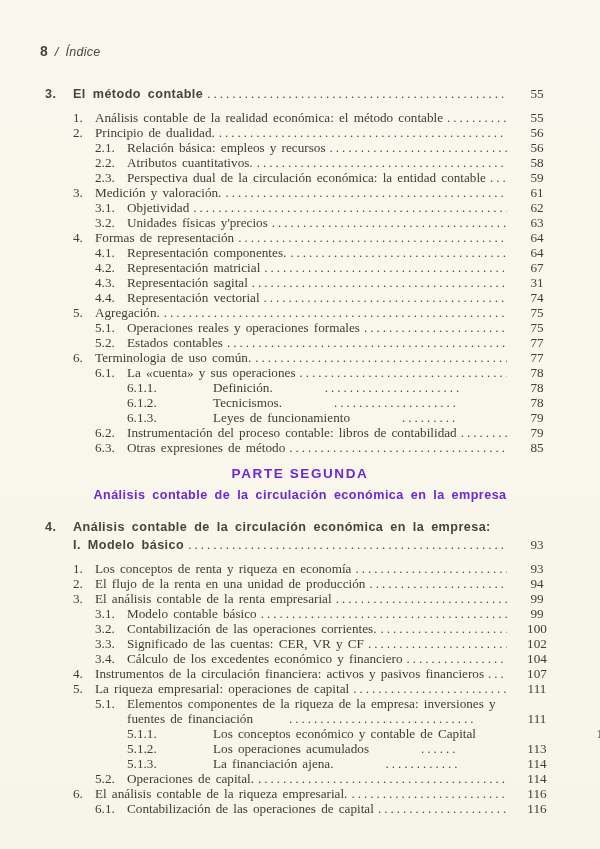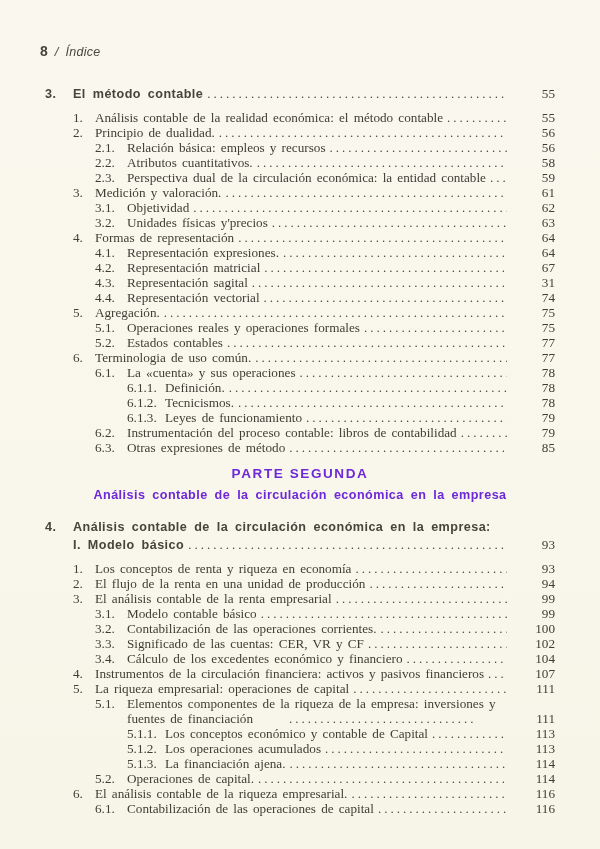--- a/index.html
+++ b/index.html
@@ -21,30 +21,30 @@
   #toc { position:absolute; top:85px; left:0; right:0; }
 
   .row { display:flex; align-items:baseline; margin-right:45px; line-height:15px; font-size:13.2px; word-spacing:.14em; }
   .num  { flex:none; }
   .text { flex:none; white-space:nowrap; }
   .dots { flex:1 1 auto; overflow:hidden; white-space:nowrap; margin-left:4px; margin-right:12px; color:#4b4a40; }
   .dots::after {
     content:"..........................................................................................................................................";
     letter-spacing:3px; font-size:13px;
   }
-  .page-ref { flex:none; width:36px; text-align:right; font-size:13.2px; color:#3f3e35; }
+  .page-ref { flex:none; width:36px; text-align:center; font-size:13.2px; color:#3f3e35; }
 
   
   .chapter      { margin-left:45px; }
   .chapter .num { width:28px; }
   .level1       { margin-left:73px; }
   .level1 .num  { width:22px; }
   .level2       { margin-left:95px; }
   .level2 .num  { width:32px; }
-  .level3       { margin-left:127px; }
+  .level3       { margin-left:127px;gap:48px; }
   .level3 .num  { width:38px; }
   .row.cont.level2 { margin-left:127px;gap:32px; }
   .row.cont-chapter { margin-left:73px; }
 
   
   .chapter .num, .chapter .text, .cont-chapter .text {
     font-family:"Liberation Sans", sans-serif; font-weight:bold; font-size:12.6px;
     letter-spacing:.45px; word-spacing:3px; color:#46453c;
   }
   .chapter, .cont-chapter { line-height:17px; }
@@ -123,21 +123,21 @@
           <span class="page-ref">63</span>
         </div>
         <div class="row level1">
           <span class="num">4.</span>
           <span class="text">Formas de representación</span>
           <span class="dots"></span>
           <span class="page-ref">64</span>
         </div>
         <div class="row level2">
           <span class="num">4.1.</span>
-          <span class="text">Representación expresiones.</span>
+          <span class="text">Representación componentes.</span>
           <span class="dots"></span>
           <span class="page-ref">64</span>
         </div>
         <div class="row level2">
           <span class="num">4.2.</span>
           <span class="text">Representación matricial</span>
           <span class="dots"></span>
           <span class="page-ref">67</span>
         </div>
         <div class="row level2">

